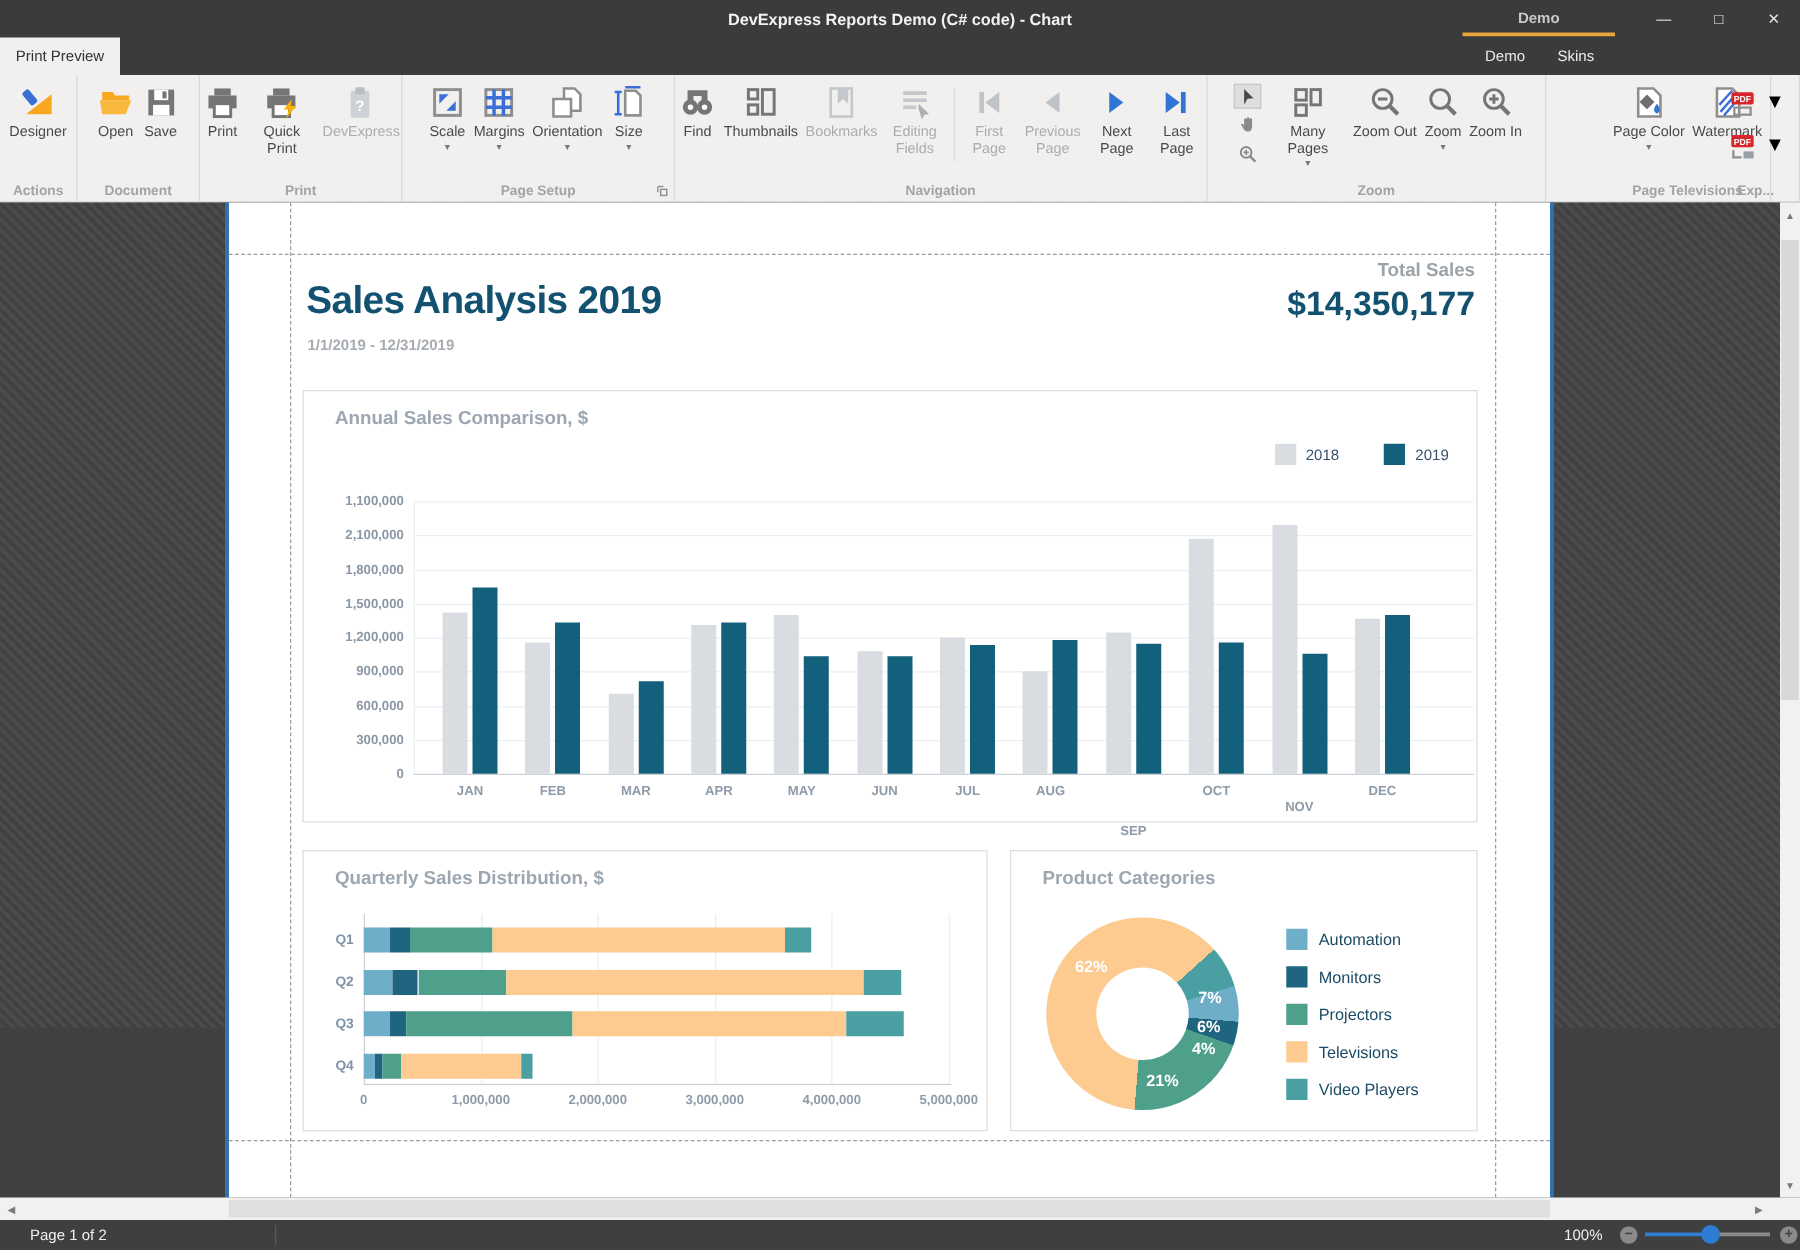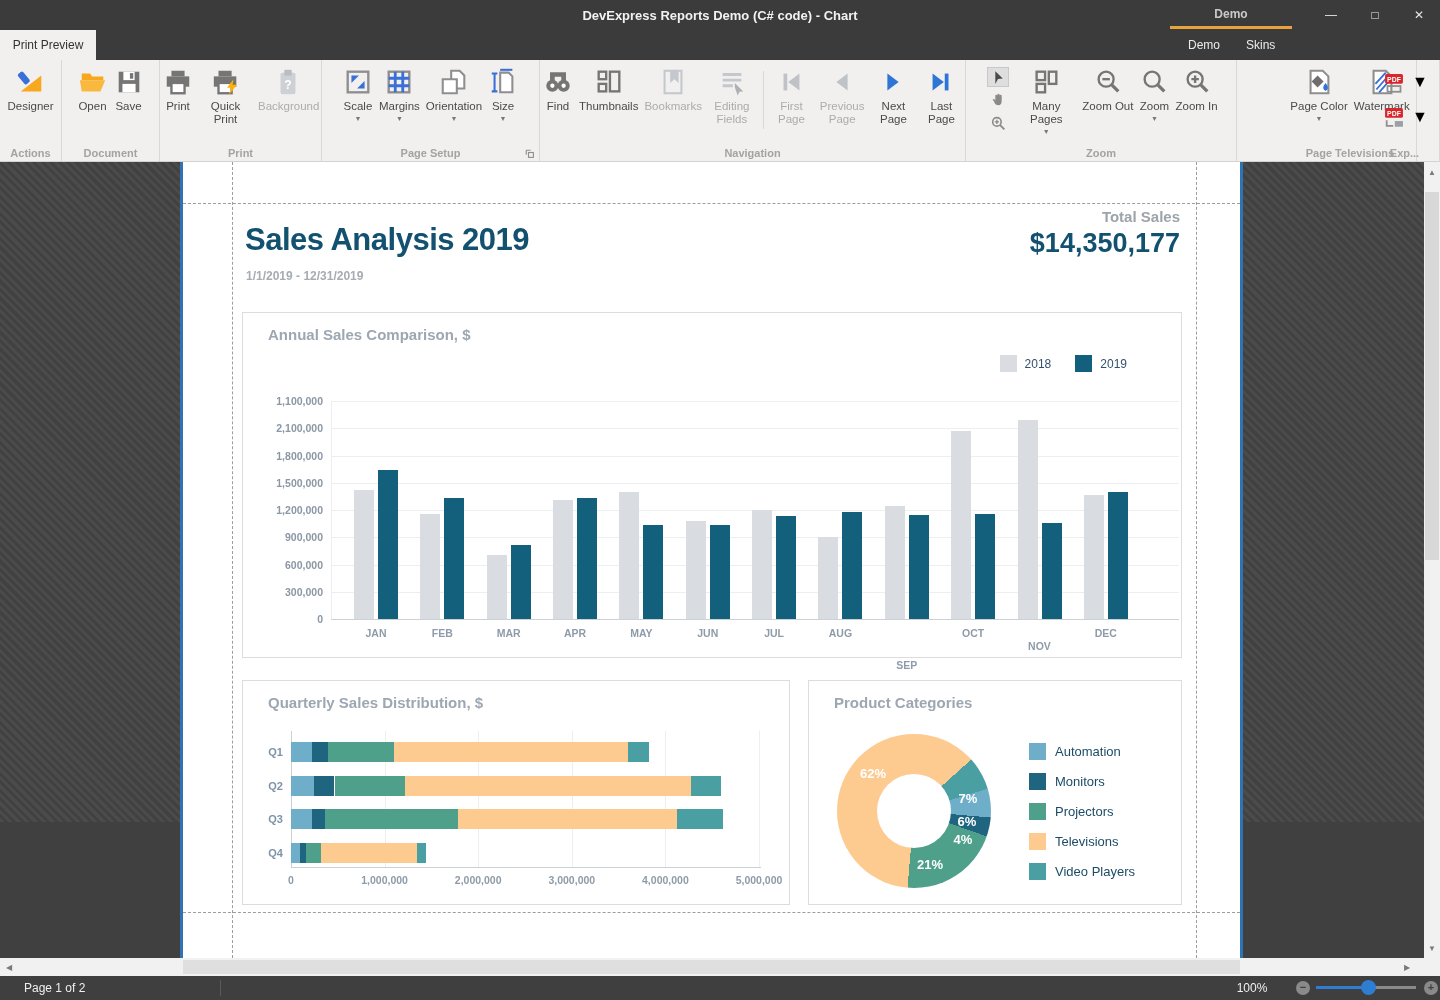--- a/index.html
+++ b/index.html
@@ -75,21 +75,21 @@
   .gridline-h { position:absolute; height:1px; background:#ECEEF0; }
   .gridline-v { position:absolute; width:1px; background:#ECEEF0; }
   .axisline   { background:#CBD1D7 !important; }
   .ytick { position:absolute; left:0; width:80px; text-align:right; font-size:10.5px; font-weight:600; color:#8A97A5; }
   .xtick { position:absolute; font-size:10.5px; font-weight:bold; color:#8E9BA9; transform:translateX(-50%); }
   .bar   { position:absolute; }
   .qlabel{ position:absolute; left:0; width:40px; text-align:right; font-size:11px; font-weight:bold; color:#7E93A8; }
   .seg   { position:absolute; height:100%; }
   .qrow  { position:absolute; height:20px; }
 
-  .legend-annual { position:absolute; top:42px; right:54px; display:flex; gap:24px; align-items:center; }
+  .legend-annual { position:absolute; top:42px; right:22px; display:flex; gap:36px; align-items:center; }
   .legend-item { display:flex; align-items:center; gap:8px; font-size:12px; color:#34506C; }
   .swatch { width:17px; height:17px; display:inline-block; }
 
   #donut { position:absolute; left:28px; top:53px; width:154px; height:154px; border-radius:50%; }
   #donut-hole { position:absolute; left:68px; top:93px; width:74px; height:74px; border-radius:50%; background:#fff; }
   .pct { position:absolute; transform:translate(-50%,-50%); color:#fff; font-size:13px; font-weight:bold; }
   .legend-donut-item { position:absolute; display:flex; align-items:center; gap:9px;
                        font-size:13px; color:#1C4B66; }
 
   
@@ -97,21 +97,21 @@
   #vthumb  { position:absolute; left:1px; top:30px; width:14px; height:368px; background:#D8D8D8; }
   .scroll-arrow { position:absolute; color:#7A7A7A; font-size:8px; text-align:center; }
   #hscroll { position:absolute; left:0; top:958px; width:1424px; height:18px; background:#F1F1F1; }
   #hthumb  { position:absolute; left:183px; top:2px; width:1057px; height:14px; background:#DFDFDF; }
   #corner  { position:absolute; left:1424px; top:958px; width:16px; height:18px; background:#F1F1F1; }
 
   
   #statusbar { position:absolute; left:0; top:976px; width:1440px; height:24px; background:#3F3F3F; }
   #page-indicator { position:absolute; left:24px; top:0; line-height:24px; color:#F0F0F0; font-size:12px; }
   #status-sep { position:absolute; left:220px; top:4px; width:1px; height:16px; background:#5A5A5A; }
-  #zoom-level { position:absolute; left:1222px; top:0; width:60px; text-align:center; line-height:24px;
+  #zoom-level { position:absolute; left:1222px; top:0; width:60px; text-align:right; line-height:24px;
                 color:#F0F0F0; font-size:12px; }
   .zoombtn { position:absolute; top:5px; width:14px; height:14px; border-radius:50%; background:#8A8A8A;
              color:#3F3F3F; font-size:11px; font-weight:bold; text-align:center; line-height:13px; }
   #zoom-minus { left:1296px; } #zoom-plus { left:1424px; }
   #zoom-track-blue { position:absolute; left:1316px; top:10px; width:52px; height:3px; background:#2F7CD3; }
   #zoom-track-gray { position:absolute; left:1368px; top:10px; width:48px; height:3px; background:#8A8A8A; }
   #zoom-thumb { position:absolute; left:1361px; top:4px; width:15px; height:15px; border-radius:50%; background:#2F7CD3; }
 </style>
 </head>
 <body>
@@ -185,21 +185,21 @@
               <path d="M24 13 l-7 9 h4.5 l-2.5 8 8.5-11 h-4.5 z" fill="#FFB300"></path>
             </svg></span>
           <span class="rlabel">Quick Print</span>
         </div>
         <div class="ritem disabled">
           <span class="ricon"><svg viewBox="0 0 32 32" width="100%" height="100%">
               <rect x="8" y="6" width="16" height="23" rx="2" fill="#CDD1D5"></rect>
               <rect x="12" y="3" width="8" height="6" rx="1" fill="#B9BDC1"></rect>
               <text x="16" y="23" font-size="13" fill="#fff" text-anchor="middle" font-weight="bold">?</text>
             </svg></span>
-          <span class="rlabel">Background</span>
+          <span class="rlabel">DevExpress</span>
         </div>
       </div>
       <div class="rgroup-label">Print</div>
     </div>
     <div class="rgroup" style="left: 322px; width: 218px;">
       <div class="ritems">
         <div class="ritem">
           <span class="ricon"><svg viewBox="0 0 32 32" width="100%" height="100%">
               <rect x="5" y="5" width="22" height="22" fill="none" stroke="#8E8E8E" stroke-width="2.5"></rect>
               <polygon points="9,9 17,9 9,17" fill="#3A6FD8"></polygon>

